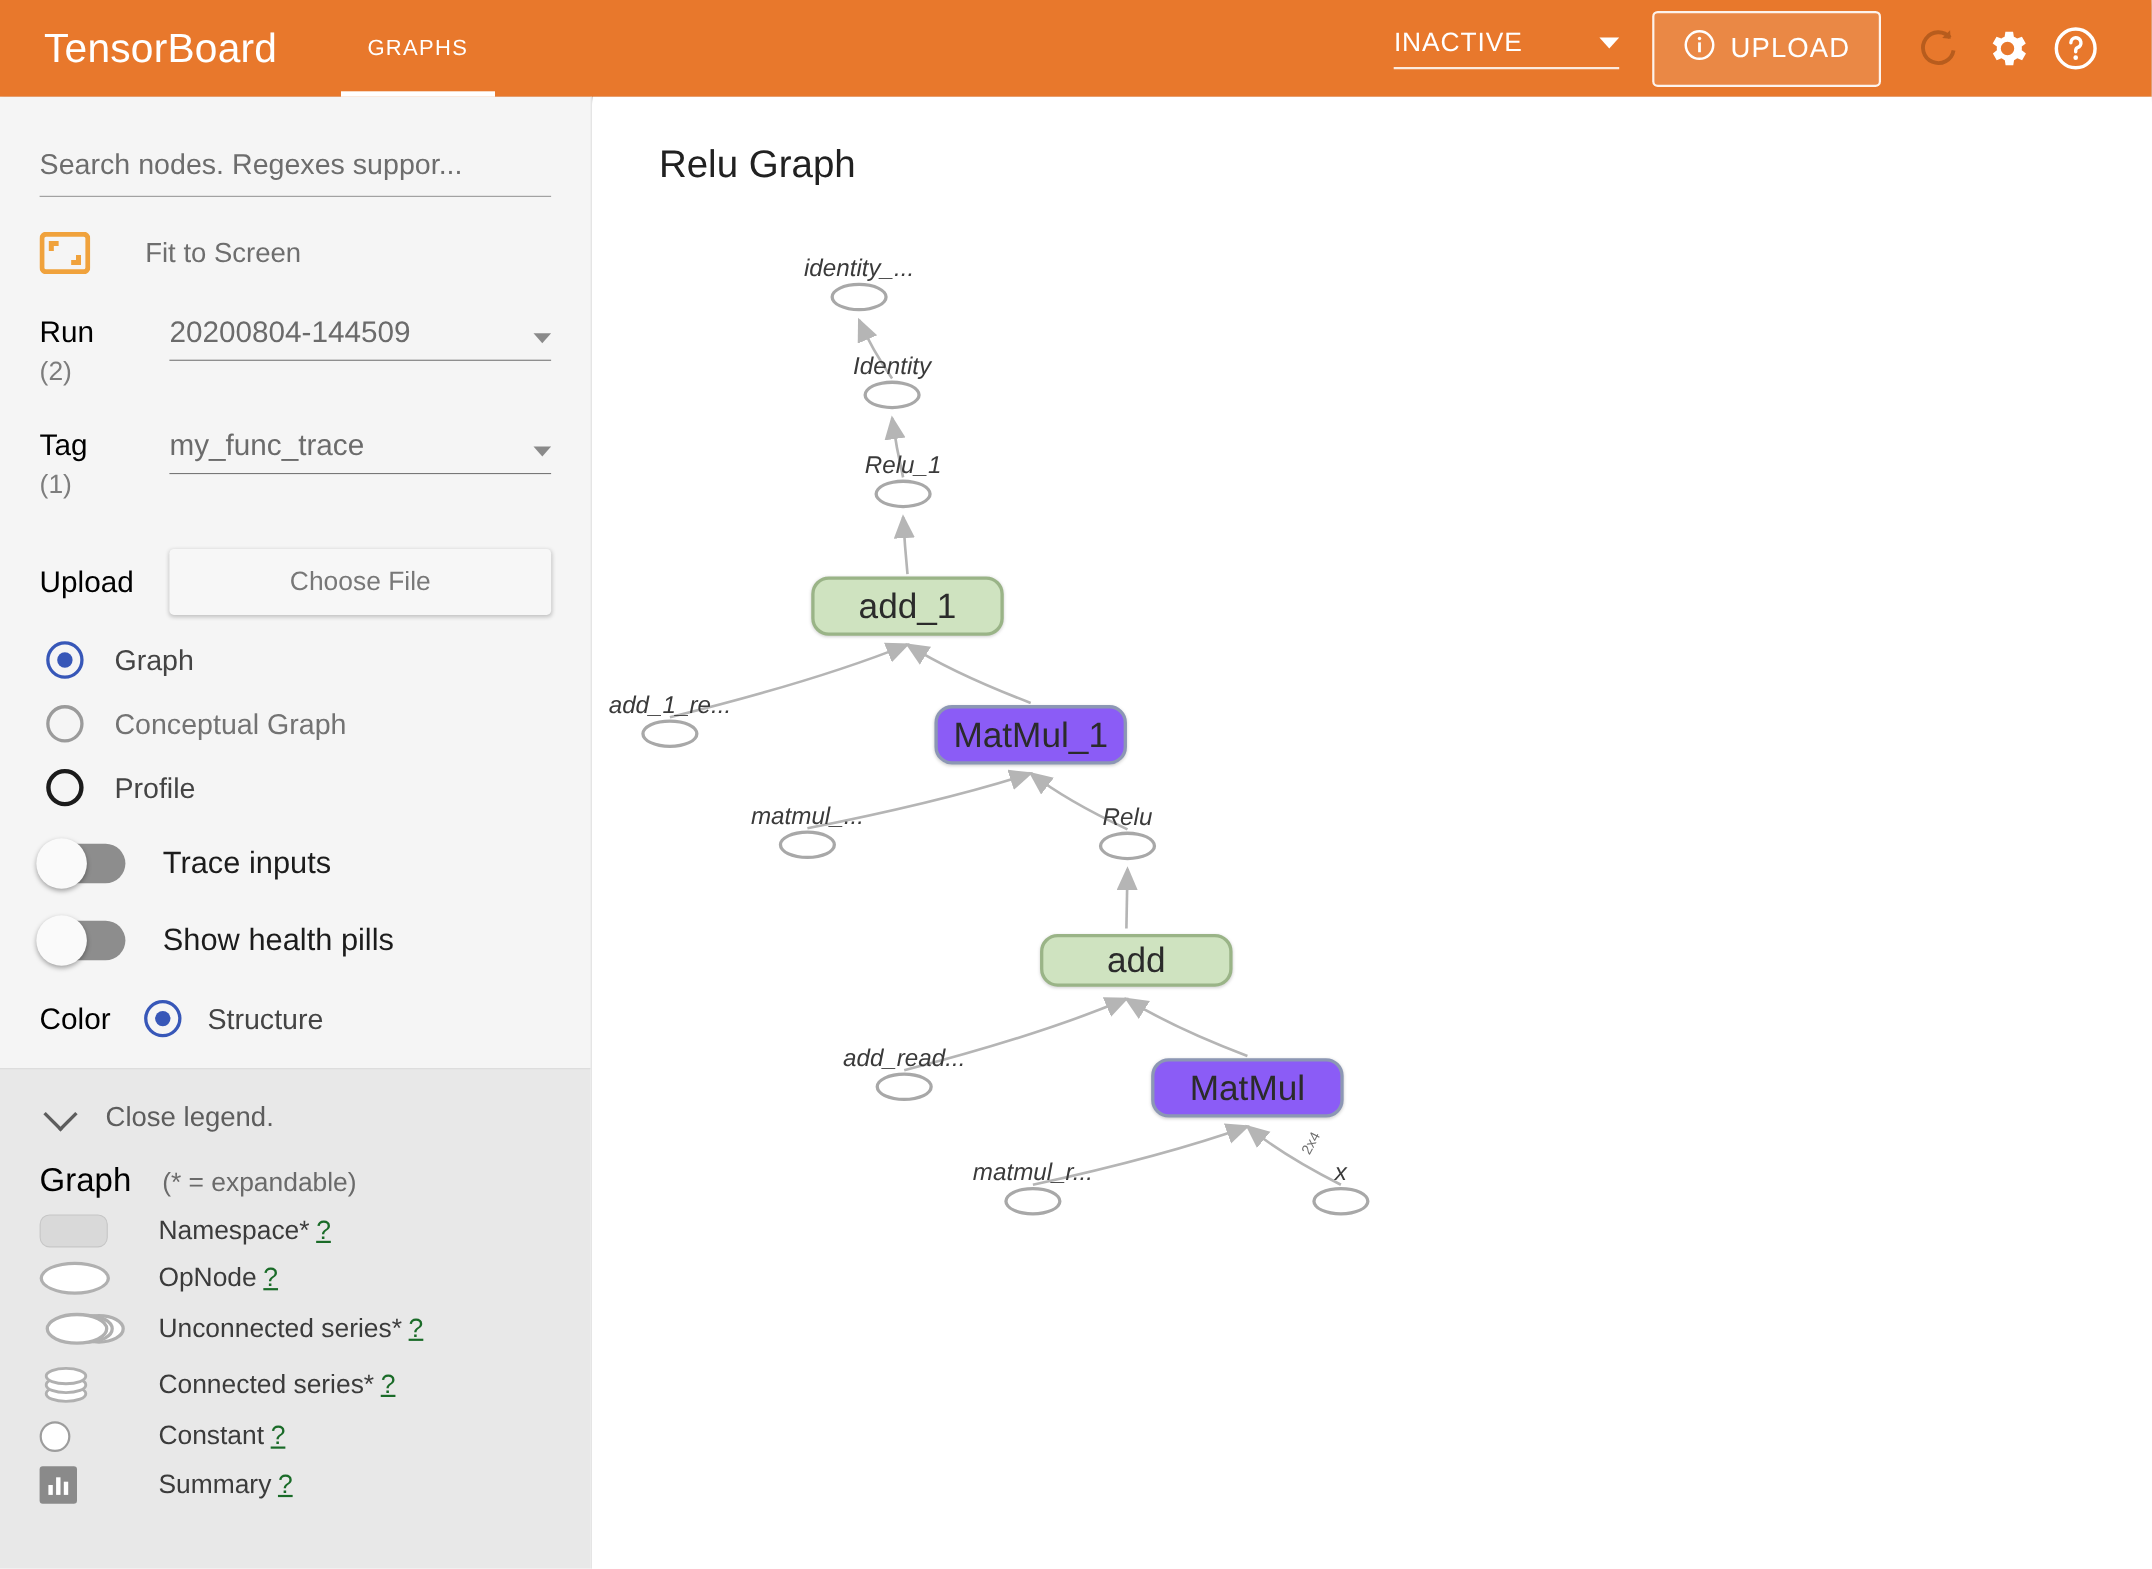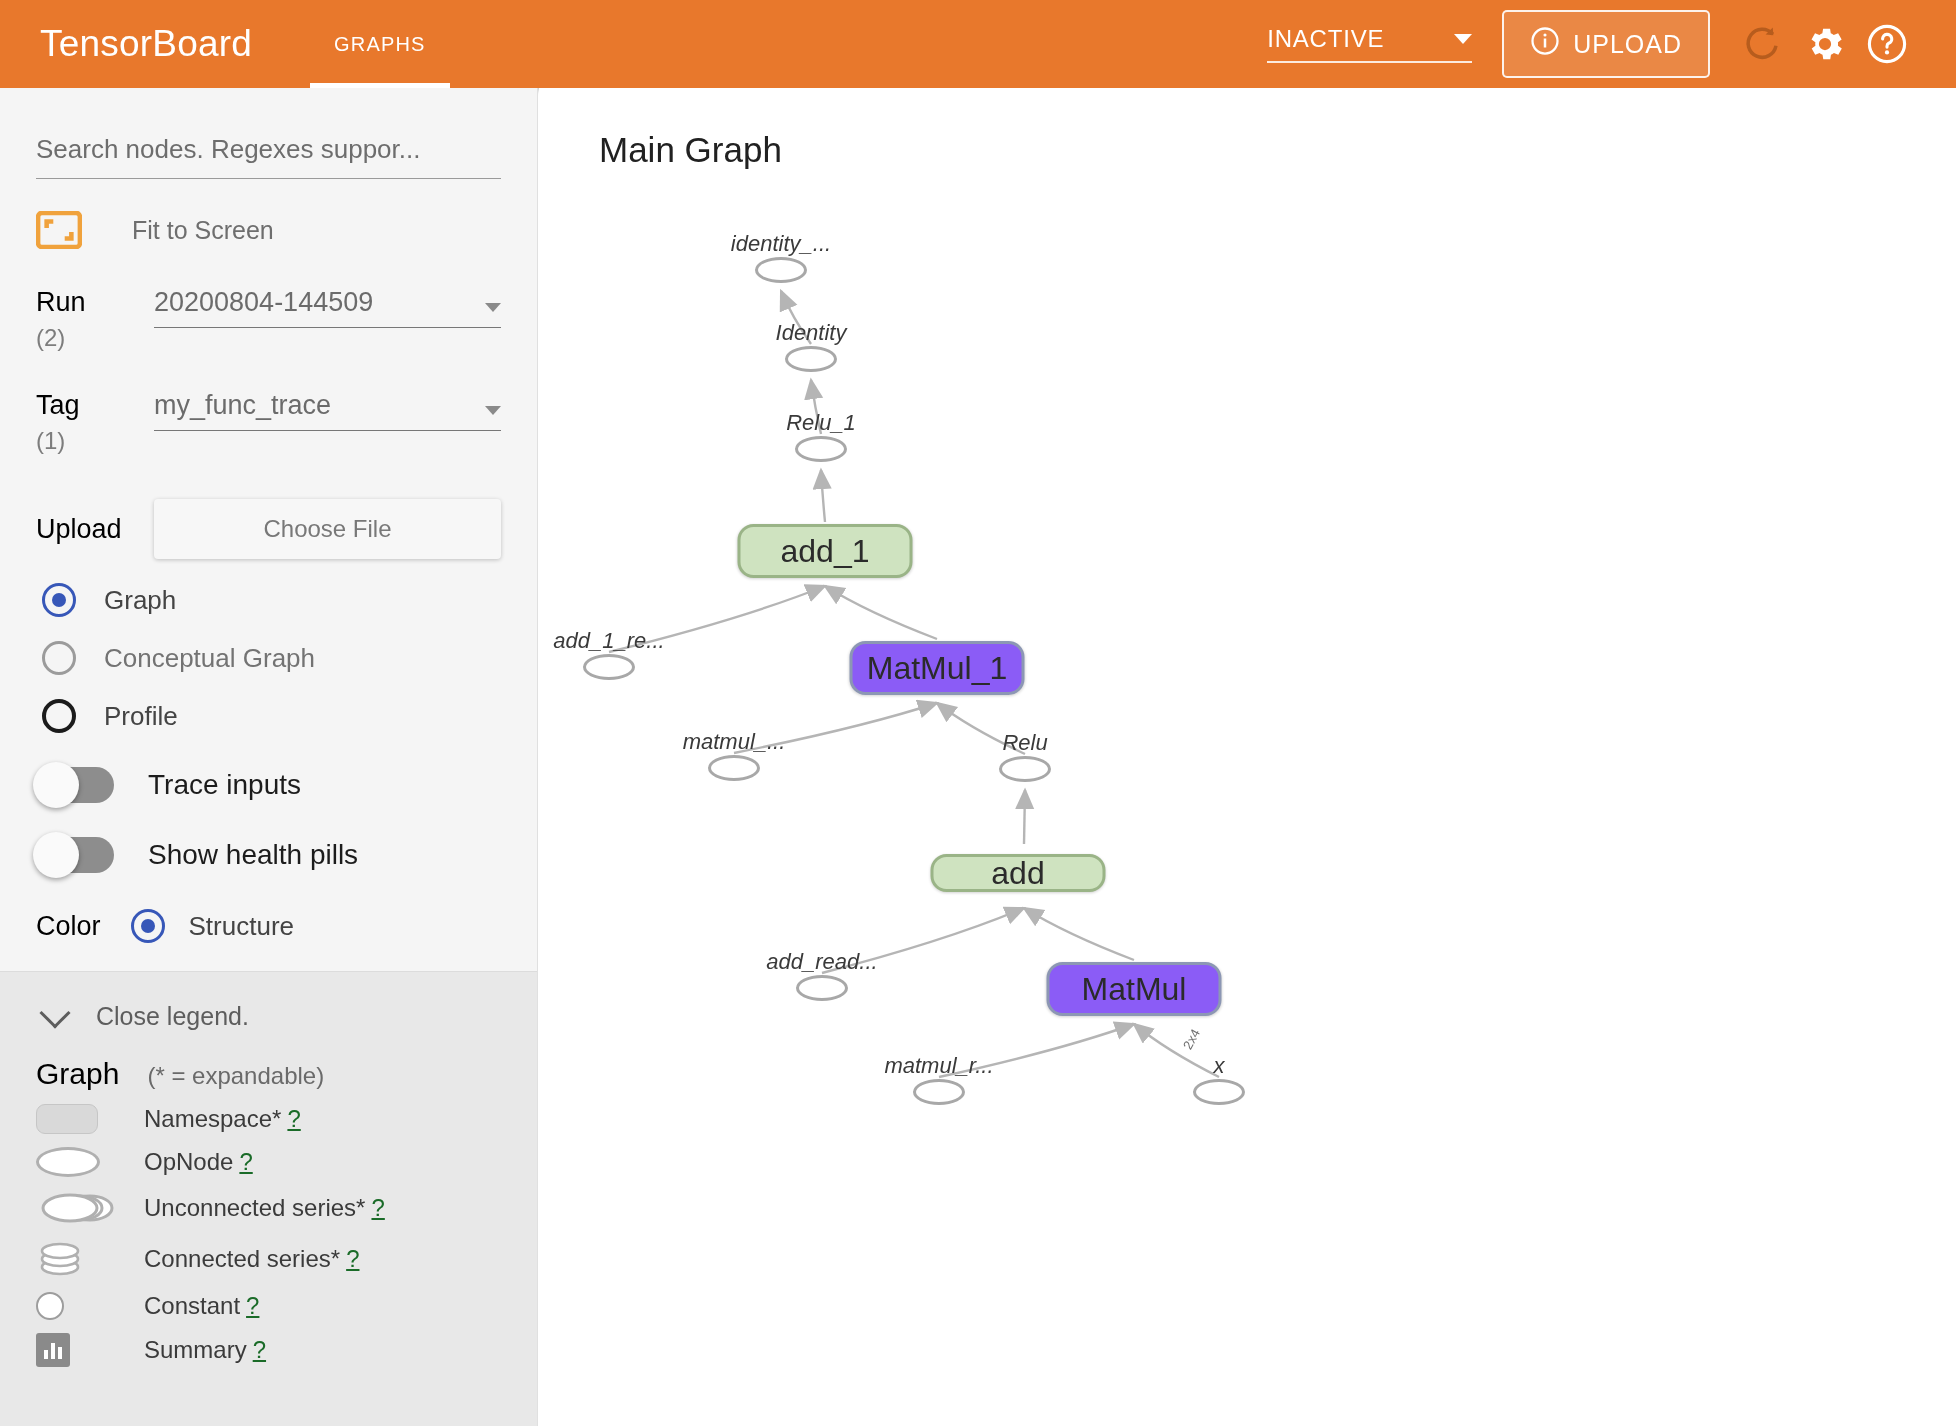--- a/index.html
+++ b/index.html
@@ -377,21 +377,21 @@
               <i style="height:16px"></i>
               <i style="height:12px"></i>
             </span>
         </span>
         <span class="legend-txt"><span>Summary</span><span class="q">?</span></span>
       </div>
     </div>
   </div>
 
   <div class="canvas">
-    <div class="graph-title">Main Graph</div>
+    <div class="graph-title">Relu Graph</div>
     <svg class="edges" id="edge-layer">
       <defs>
         <marker id="arrow" markerWidth="11" markerHeight="11" refX="8" refY="4" orient="auto">
           <path d="M0,0 L9,4 L0,8 z" fill="#b5b5b5"></path>
         </marker>
       </defs>
     <path d="M272,256 Q253.4,229.5 242,203" fill="none" stroke="#b5b5b5" stroke-width="2.4" marker-end="url(#arrow)"></path>
         <path d="M282,346 Q275.8,319 272,292" fill="none" stroke="#b5b5b5" stroke-width="2.4" marker-end="url(#arrow)"></path>
         <path d="M286,434 Q283.52,408 282,382" fill="none" stroke="#b5b5b5" stroke-width="2.4" marker-end="url(#arrow)"></path>
         <path d="M70,564 Q203.92,531 286,498" fill="none" stroke="#b5b5b5" stroke-width="2.4" marker-end="url(#arrow)"></path>
@@ -413,21 +413,21 @@
         <div class="oval" style="left: 282px; top: 361px; width: 52px; height: 26px;"></div>
         <div class="gnode-label" style="left: 282px; top: 322px;">Relu_1</div>
         <div class="rect-node green" style="left: 286px; top: 463px; width: 175px; height: 54px;">add_1</div>
         <div class="oval" style="left: 70px; top: 579px; width: 52px; height: 26px;"></div>
         <div class="gnode-label" style="left: 70px; top: 540px;">add_1_re...</div>
         <div class="rect-node blue" style="left: 398px; top: 580px; width: 175px; height: 54px;">MatMul_1</div>
         <div class="oval" style="left: 195px; top: 680px; width: 52px; height: 26px;"></div>
         <div class="gnode-label" style="left: 195px; top: 641px;">matmul_...</div>
         <div class="oval" style="left: 486px; top: 681px; width: 52px; height: 26px;"></div>
         <div class="gnode-label" style="left: 486px; top: 642px;">Relu</div>
-        <div class="rect-node green" style="left: 479px; top: 785px; width: 175px; height: 38px;">add</div>
+        <div class="rect-node green" style="left: 494px; top: 785px; width: 175px; height: 48px;">add</div>
         <div class="oval" style="left: 283px; top: 900px; width: 52px; height: 26px;"></div>
         <div class="gnode-label" style="left: 283px; top: 861px;">add_read...</div>
         <div class="rect-node blue" style="left: 595px; top: 901px; width: 175px; height: 54px;">MatMul</div>
         <div class="oval" style="left: 400px; top: 1004px; width: 52px; height: 26px;"></div>
         <div class="gnode-label" style="left: 400px; top: 965px;">matmul_r...</div>
         <div class="oval" style="left: 680px; top: 1004px; width: 52px; height: 26px;"></div>
         <div class="gnode-label" style="left: 680px; top: 965px;">x</div>
       </div>
   </div>
 

